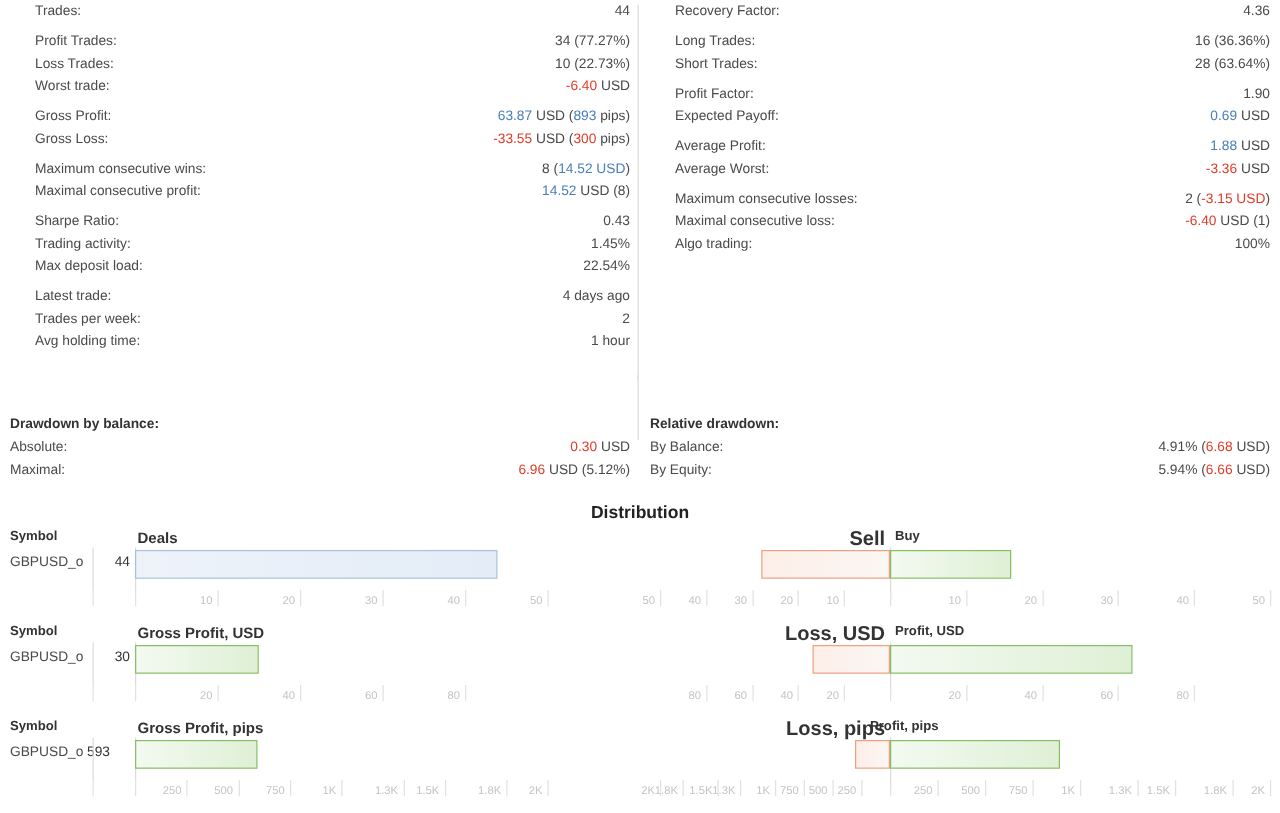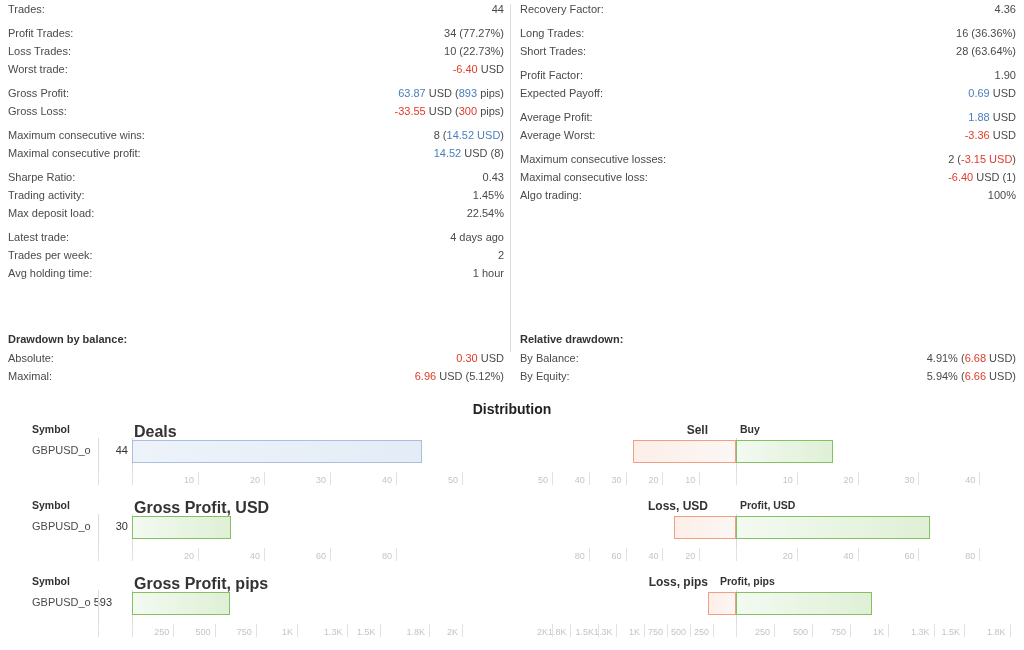--- a/index.html
+++ b/index.html
@@ -23,20 +23,21 @@
     padding: 0;
   }
   .stats-cols {
     display: flex;
     position: relative;
   }
   .stats-col {
     width: 512px;
     box-sizing: border-box;
     padding: 0 8px 0 8px;
+    margin-left: 20px;
   }
   .col-divider {
     position: absolute;
     left: 510px;
     top: 4px;
     width: 1px;
     height: 300px;
     background: #dcdcdc;
   }
   .row {
@@ -88,47 +89,46 @@
     font-weight: bold;
     font-size: 14px;
     color: #222;
     margin-top: 16px;
     margin-bottom: 6px;
   }
 
   .chart-row {
     position: relative;
     height: 76px;
-    margin-left: 24px;
   }
   .chart-head {
     position: relative;
     height: 15px;
   }
   .head-sym {
     position: absolute;
     left: 8px;
     top: 0;
     font-weight: bold;
     font-size: 10.5px;
     color: #333;
   }
   .head-left-label {
     position: absolute;
     left: 110px;
     top: 0;
     font-weight: bold;
-    font-size: 16px;
+    font-size: 12px;
     color: #333;
   }
   .head-neg-label {
     position: absolute;
     top: 0;
     font-weight: bold;
-    font-size: 12px;
+    font-size: 16px;
     color: #333;
     text-align: left;
   }
   .head-pos-label {
     position: absolute;
     top: 0;
     font-weight: bold;
     font-size: 10.5px;
     color: #333;
   }

